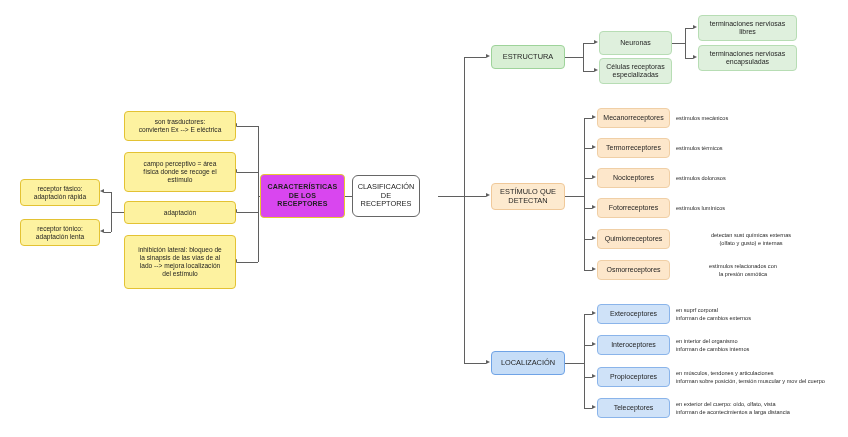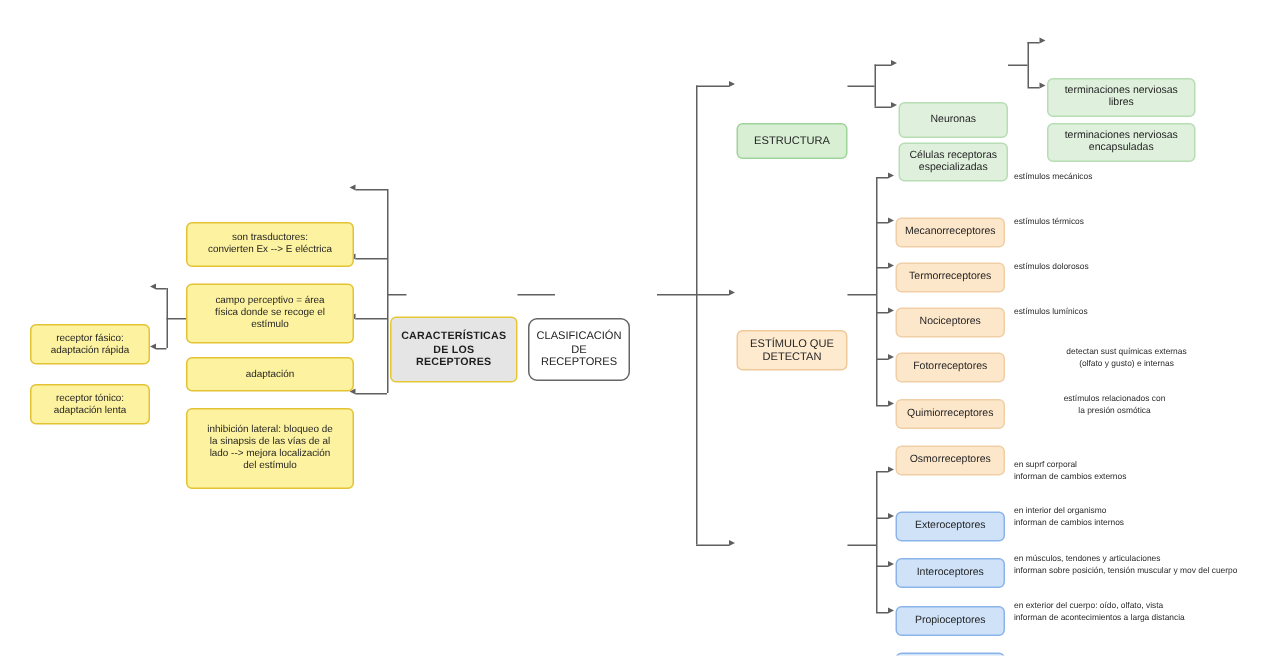--- a/index.html
+++ b/index.html
@@ -14,30 +14,29 @@
   .node{
     position:absolute;
     box-sizing:border-box;
     display:flex;align-items:center;justify-content:center;
     text-align:center;
     border-radius:4px;
     line-height:1.18;
     color:#1f1f1f;
     white-space:pre-line;
     padding:2px 3px;
-    margin-top:37px;
   }
 
   
   .root{
     background:#ffffff;border:1.4px solid #666;border-radius:6px;
     font-size:7.4px;font-weight:400;color:#222;
   }
   .yellow{background:#fdf2a0;border:1.3px solid #e3c233;font-size:6.6px;}
-  .yellow-strong{background:#e5e5e5;border:1.6px solid #e8c832;font-size:7.1px;font-weight:700;letter-spacing:.15px;}
+  .yellow-strong{background:#d946ef;border:1.6px solid #e8c832;font-size:7.1px;font-weight:700;letter-spacing:.15px;}
   .green{background:#dff0dd;border:1.1px solid #b7ddb4;font-size:7px;}
   .green-strong{background:#d8efd4;border:1.3px solid #9ed39a;font-size:7.4px;}
   .orange{background:#fde7cb;border:1.1px solid #f0cfa6;font-size:7px;}
   .orange-strong{background:#fdeacf;border:1.3px solid #f0c99a;font-size:7.4px;}
   .blue{background:#cfe2f8;border:1.1px solid #8ab4ea;font-size:7px;}
   .blue-strong{background:#c6ddf7;border:1.4px solid #6fa3e6;font-size:7.4px;}
 
   .note{
     position:absolute;
     font-size:5.6px;
@@ -197,20 +196,21 @@
   <div class="note" style="left:676px;top:204px;width:160px;">estímulos lumínicos</div>
 
   <div class="node orange" style="left:597px;top:229px;width:73px;height:20px;">Quimiorreceptores</div>
   <div class="note center" style="left:676px;top:231px;width:150px;">detectan sust químicas externas
 (olfato y gusto) e internas</div>
 
   <div class="node orange" style="left:597px;top:260px;width:73px;height:20px;">Osmorreceptores</div>
   <div class="note center" style="left:676px;top:262px;width:134px;">estímulos relacionados con
 la presión osmótica</div>
 
+  <div class="node blue-strong" style="left:491px;top:351px;width:74px;height:24px;">LOCALIZACIÓN</div>
 
   <div class="node blue" style="left:597px;top:304px;width:73px;height:20px;">Exteroceptores</div>
   <div class="note" style="left:676px;top:306px;width:165px;">en suprf corporal
 informan de cambios externos</div>
 
   <div class="node blue" style="left:597px;top:335px;width:73px;height:20px;">Interoceptores</div>
   <div class="note" style="left:676px;top:337px;width:165px;">en interior del organismo
 informan de cambios internos</div>
 
   <div class="node blue" style="left:597px;top:367px;width:73px;height:20px;">Propioceptores</div>

